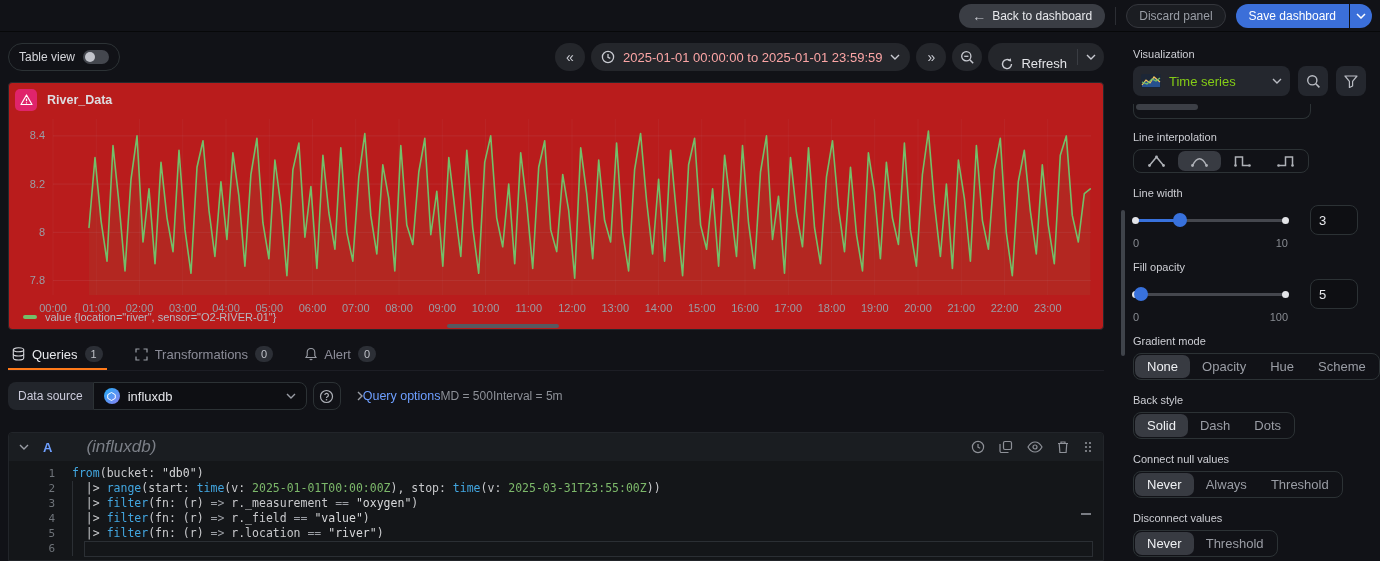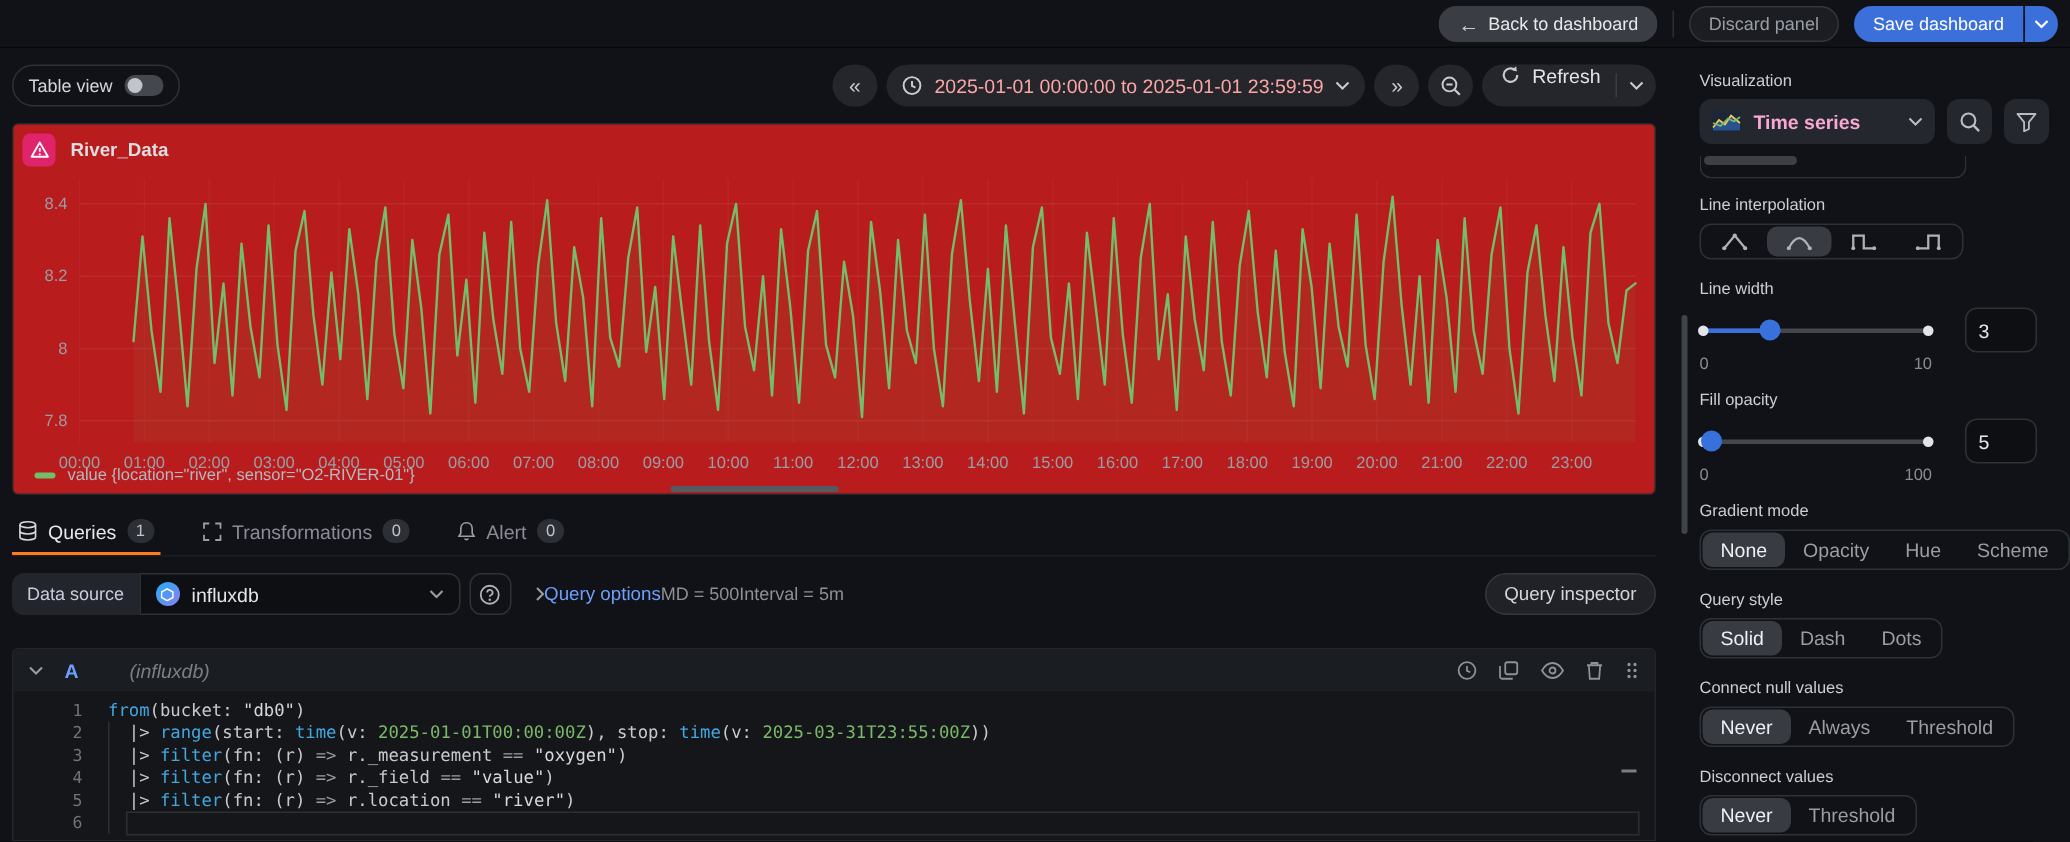--- a/index.html
+++ b/index.html
@@ -29,21 +29,21 @@
   .pill-toggle{ display:flex; align-items:center; gap:8px; height:28px; padding:0 10px;
                 border:1px solid #2c3235; border-radius:15px; cursor:pointer; }
   .pill-toggle .lbl{ font-size:12px; color:#d5d6db; }
   .switch{ width:26px; height:14px; border-radius:7px; background:#44474e; position:relative; }
   .switch .knob{ position:absolute; left:2px; top:2px; width:10px; height:10px; border-radius:50%; background:#c2c4cb; }
   .tgroup{ display:flex; align-items:center; gap:6px; }
   .tbtn{ display:inline-flex; align-items:center; justify-content:center; gap:7px; height:28px;
          background:#24262b; color:#d5d6db; border-radius:14px; padding:0 10px; font-size:13px; cursor:pointer; }
   .tbtn.sq{ width:30px; padding:0; }
   .tsplit{ display:flex; align-items:center; background:#24262b; border-radius:14px; }
-  .tsplit .main{ display:flex; align-items:flex-start; gap:7px; padding:0 10px 0 12px; height:28px; cursor:pointer;
+  .tsplit .main{ display:flex; align-items:flex-end; gap:7px; padding:0 10px 0 12px; height:28px; cursor:pointer;
                  font-size:13px; font-weight:500; color:#e3e4e8; }
   .tsplit .sep{ width:1px; height:16px; background:#3a3d43; }
   .tsplit .caret{ display:flex; align-items:center; justify-content:center; width:26px; height:28px; cursor:pointer; }
   .glyph{ font-size:14px; color:#c9cbd2; line-height:1; }
   .timebtn{ display:flex; align-items:center; gap:8px; }
   .timetext{ font-size:13px; font-weight:500; color:#fca5a5; }
 
   
   .panel{ position:absolute; left:8px; top:82px; width:1096px; height:248px; background:#b91c1c;
           border:1px solid #25282c; border-radius:4px; }
@@ -80,41 +80,41 @@
   .qopts .link{ font-size:12.5px; font-weight:500; color:#6e9fff; }
   .qopts .dim{ font-size:12px; color:#8d9097; }
   .qi-btn{ margin-left:auto; height:28px; display:flex; align-items:center; padding:0 12px; background:#202227;
            border:1px solid #34373d; border-radius:14px; font-size:12.5px; color:#d5d6db; cursor:pointer; }
 
   
   .qcard{ position:absolute; left:8px; top:432px; width:1096px; height:129px; background:#141619;
           border:1px solid #22252a; border-radius:4px 4px 0 0; }
   .qhead{ display:flex; align-items:center; height:28px; padding:0 10px; background:#1a1d21; border-radius:4px 4px 0 0; }
   .qhead .refid{ margin-left:14px; font-size:13px; font-weight:600; color:#6e9fff; cursor:pointer; }
-  .qhead .dshint{ margin-left:34px; font-size:13px; font-style:italic; color:#7b7f87; }
+  .qhead .dshint{ margin-left:34px; font-size:17px; font-style:italic; color:#7b7f87; }
   .qicons{ margin-left:auto; display:flex; align-items:center; gap:14px; color:#8e9198; }
   .qicons .qi{ cursor:pointer; display:flex; }
   .code-area{ position:relative; padding:5px 0 0 20px; font-family:"DejaVu Sans Mono", monospace; }
   .code-line{ display:flex; height:15px; align-items:center; }
   .code-line .ln{ width:26px; text-align:right; margin-right:17px; font-size:11px; color:#6e7379; }
   .code-line .ct{ white-space:pre; font-size:11.5px; line-height:15px; color:#c8c9cc; }
   .code-line.active{ position:relative; }
   .code-line.active::after{ content:""; position:absolute; left:55px; right:10px; top:0; bottom:-1px;
                             border:1px solid #2b2f34; }
   .tk-kw{ color:#42a6e0; } .tk-str{ color:#d7d8da; } .tk-dt{ color:#7cb86a; } .tk-op{ color:#9a9da3; } .tk-pl{ color:#c8c9cc; }
   .indent-guide{ position:absolute; left:63px; top:20px; width:1px; height:75px; background:#2b2f34; }
   .ruler-dash{ position:absolute; right:12px; top:52px; width:10px; height:2px; background:#7a7d84; }
 
   
   .sidebar{ position:absolute; left:1128px; top:40px; width:246px; bottom:0; padding:8px 8px 0 5px; }
   .opt-label{ font-size:11px; font-weight:500; color:#cdced4; margin-bottom:6px; }
   .viz-row{ display:flex; align-items:center; gap:8px; margin-bottom:8px; }
   .viz-select{ flex:1; height:30px; display:flex; align-items:center; gap:8px; padding:0 8px;
                background:#24272e; border-radius:8px; cursor:pointer; }
-  .viz-select .name{ flex:1; font-size:13px; font-weight:700; color:#f9a8d4; }
+  .viz-select .name{ flex:1; font-size:13px; font-weight:400; color:#84cc16; }
   .sq-btn{ width:30px; height:30px; display:flex; align-items:center; justify-content:center; background:#24272e;
            border-radius:8px; color:#b9bcc3; cursor:pointer; }
   .partial-box{ width:178px; height:15px; border:1px solid #2c3235; border-top:none; border-radius:0 0 8px 8px;
                 margin-bottom:12px; padding:0 2px; }
   .partial-box .bar{ width:62px; height:6px; background:#3c3f46; border-radius:3px; }
   .opt-group{ display:inline-flex; align-items:center; border:1px solid #2c3235; border-radius:8px;
               padding:1px; margin-bottom:14px; background:transparent; }
   .ropt{ display:flex; align-items:center; justify-content:center; padding:4px 12px; border:none; background:transparent;
          border-radius:7px; font-family:"Liberation Sans",sans-serif; font-size:13px; color:#9a9da5; cursor:pointer; }
   .ropt.sel{ background:#383b42; color:#eef0f3; font-weight:500; }
@@ -335,23 +335,20 @@
         </svg>
     </div>
     <div class="qopts">
       <svg width="6" height="10" viewBox="0 0 6 10">
           <polyline points="1,1 5,5 1,9" fill="none" stroke="#9a9da5" stroke-width="1.4"></polyline>
         </svg>
       <span class="link">Query options</span>
       <span class="dim">MD = 500</span>
       <span class="dim">Interval = 5m</span>
     </div>
-    <div class="qi-btn">
-      <span>Query inspector</span>
-    </div>
   </div>
 
   <div class="qcard">
     <div class="qhead">
       <svg width="10" height="6" viewBox="0 0 10 6">
           <polyline points="1,1 5,5 9,1" fill="none" stroke="#9a9da5" stroke-width="1.4"></polyline>
         </svg>
       <span class="refid">A</span>
       <span class="dshint">(influxdb)</span>
       <div class="qicons">
@@ -524,21 +521,21 @@
     </div>
 
     <div class="opt-label">Gradient mode</div>
     <div class="opt-group">
       <button class="ropt sel">None</button>
       <button class="ropt">Opacity</button>
       <button class="ropt">Hue</button>
       <button class="ropt">Scheme</button>
     </div>
 
-    <div class="opt-label">Query style</div>
+    <div class="opt-label">Back style</div>
     <div class="opt-group">
       <button class="ropt sel">Solid</button>
       <button class="ropt">Dash</button>
       <button class="ropt">Dots</button>
     </div>
 
     <div class="opt-label">Connect null values</div>
     <div class="opt-group">
       <button class="ropt sel">Never</button>
       <button class="ropt">Always</button>

